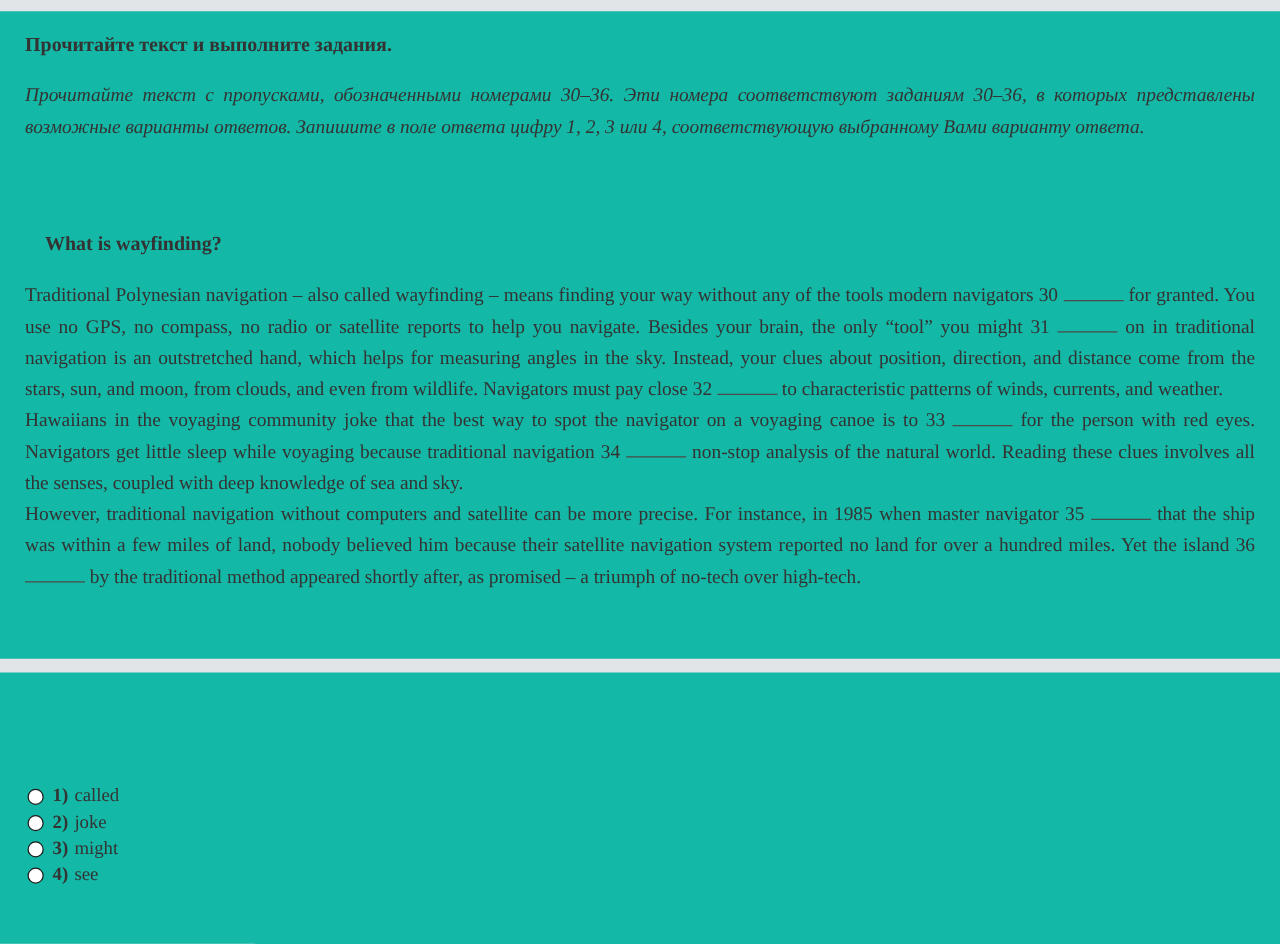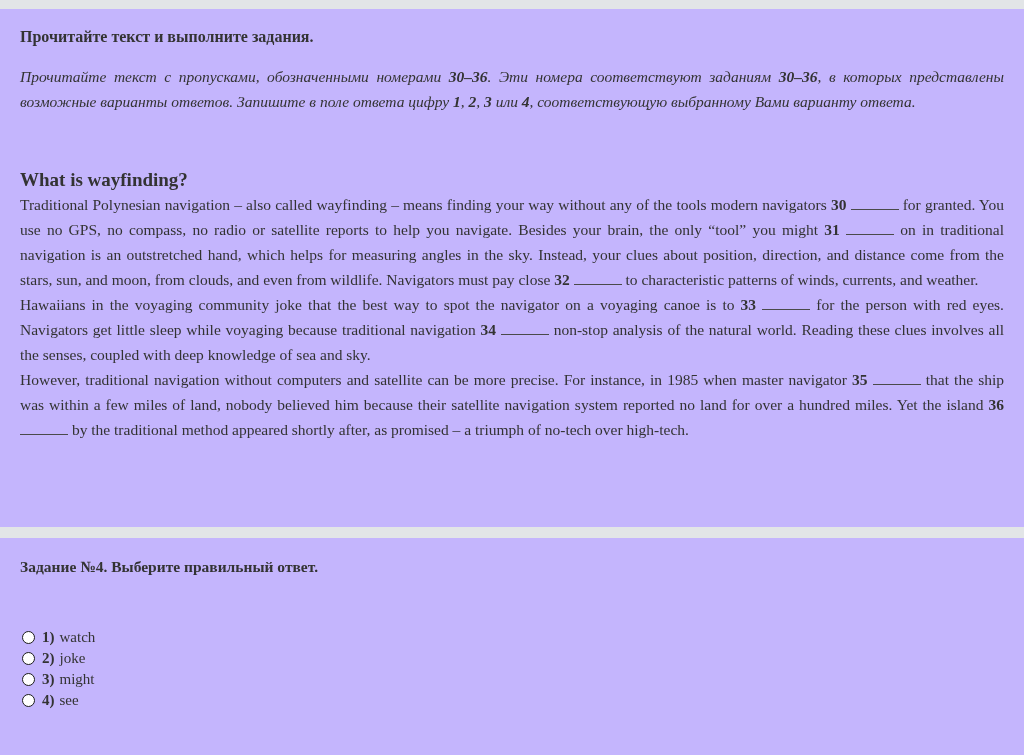--- a/index.html
+++ b/index.html
@@ -2,35 +2,35 @@
 <html style="--band: #e2e5e7; --text: #333333; --gap_line: #4a4a4a;"><head>
 <meta charset="utf-8">
 <style>
   html, body { margin: 0; padding: 0; }
   body {
     width: 1024px; height: 755px;
     background: #ffffff;
     font-family: "Liberation Serif", "DejaVu Serif", serif;
     color: var(--text, #333333);
   }
-  .page { position: relative; width: 1024px; height: 755px; background: #c4b5fd; overflow: hidden; }
+  .page { position: relative; width: 1024px; height: 755px; background: #14b8a6; overflow: hidden; }
   .band { position: absolute; left: 0; width: 1024px; background: var(--band, #e2e5e7); }
   .band-top { top: 0; height: 9px; }
   .band-mid { top: 527px; height: 11px; }
   .h { margin: 0; font-weight: bold; color: var(--text, #333333); }
   .instr-h { position: absolute; left: 20px; top: 28px; font-size: 16px; line-height: 17px; }
   .note {
     position: absolute; left: 20px; top: 64px; width: 984px;
     margin: 0; font-style: italic; font-size: 15.5px; line-height: 25px;
     text-align: justify;
   }
   .passage { position: absolute; left: 20px; top: 167px; width: 984px; }
-  .passage-title { font-size: 19px; line-height: 25px; margin: 0; }
+  .passage-title { font-size: 16px; line-height: 25px; margin: 16px; }
   .para { margin: 0; font-size: 15.5px; line-height: 25px; text-align: justify; }
-  .b { font-weight: bold; }
+  .b { font-weight: normal; }
   .i { }
   .gap {
     display: inline-block; width: 48px; height: 12px;
     border-bottom: 1.4px solid var(--gap_line, #4a4a4a);
   }
   .task-h { position: absolute; left: 20px; top: 558px; font-size: 15.5px; line-height: 17px; }
   .options { position: absolute; left: 22px; top: 627px; display: flex; flex-direction: column; }
   .opt { display: flex; align-items: center; height: 21px; cursor: pointer; font-size: 15px; }
   .opt input[type="radio"] {
     -webkit-appearance: none; appearance: none;
@@ -51,27 +51,26 @@
 
   <div class="passage">
     <h2 class="h passage-title">What is wayfinding?</h2>
     <p class="para"><span>Traditional Polynesian navigation – also called </span><span class="i">wayfinding</span><span> – means finding your way without any of the tools modern navigators </span><span class="b">30</span><span> </span><span class="gap"></span><span> for granted. You use no GPS, no compass, no radio or satellite reports to help you navigate. Besides your brain, the only “tool” you might </span><span class="b">31</span><span> </span><span class="gap"></span><span> on in traditional navigation is an outstretched hand, which helps for measuring angles in the sky. Instead, your clues about position, direction, and distance come from the stars, sun, and moon, from clouds, and even from wildlife. Navigators must pay close </span><span class="b">32</span><span> </span><span class="gap"></span><span> to characteristic patterns of winds, currents, and weather.</span></p>
     <p class="para"><span>Hawaiians in the voyaging community joke that the best way to spot the navigator on a voyaging canoe is to </span><span class="b">33</span><span> </span><span class="gap"></span><span> for the person with red eyes. Navigators get little sleep while voyaging because traditional navigation </span><span class="b">34</span><span> </span><span class="gap"></span><span> non-stop analysis of the natural world. Reading these clues involves all the senses, coupled with deep knowledge of sea and sky.</span></p>
     <p class="para"><span>However, traditional navigation without computers and satellite can be more precise. For instance, in 1985 when master navigator </span><span class="b">35</span><span> </span><span class="gap"></span><span> that the ship was within a few miles of land, nobody believed him because their satellite navigation system reported no land for over a hundred miles. Yet the island </span><span class="b">36</span><span> </span><span class="gap"></span><span> by the traditional method appeared shortly after, as promised – a triumph of no-tech over high-tech.</span></p>
   </div>
 
   <div class="band band-mid"></div>
 
-  <h2 class="h task-h">Задание №4. Выберите правильный ответ.</h2>
 
   <div class="options">
     <label class="opt">
       <input type="radio" name="answer" style="">
       <span class="num">1)</span>
-      <span>watch</span>
+      <span>called</span>
     </label>
     <label class="opt">
       <input type="radio" name="answer" style="">
       <span class="num">2)</span>
       <span>joke</span>
     </label>
     <label class="opt">
       <input type="radio" name="answer" style="">
       <span class="num">3)</span>
       <span>might</span>

